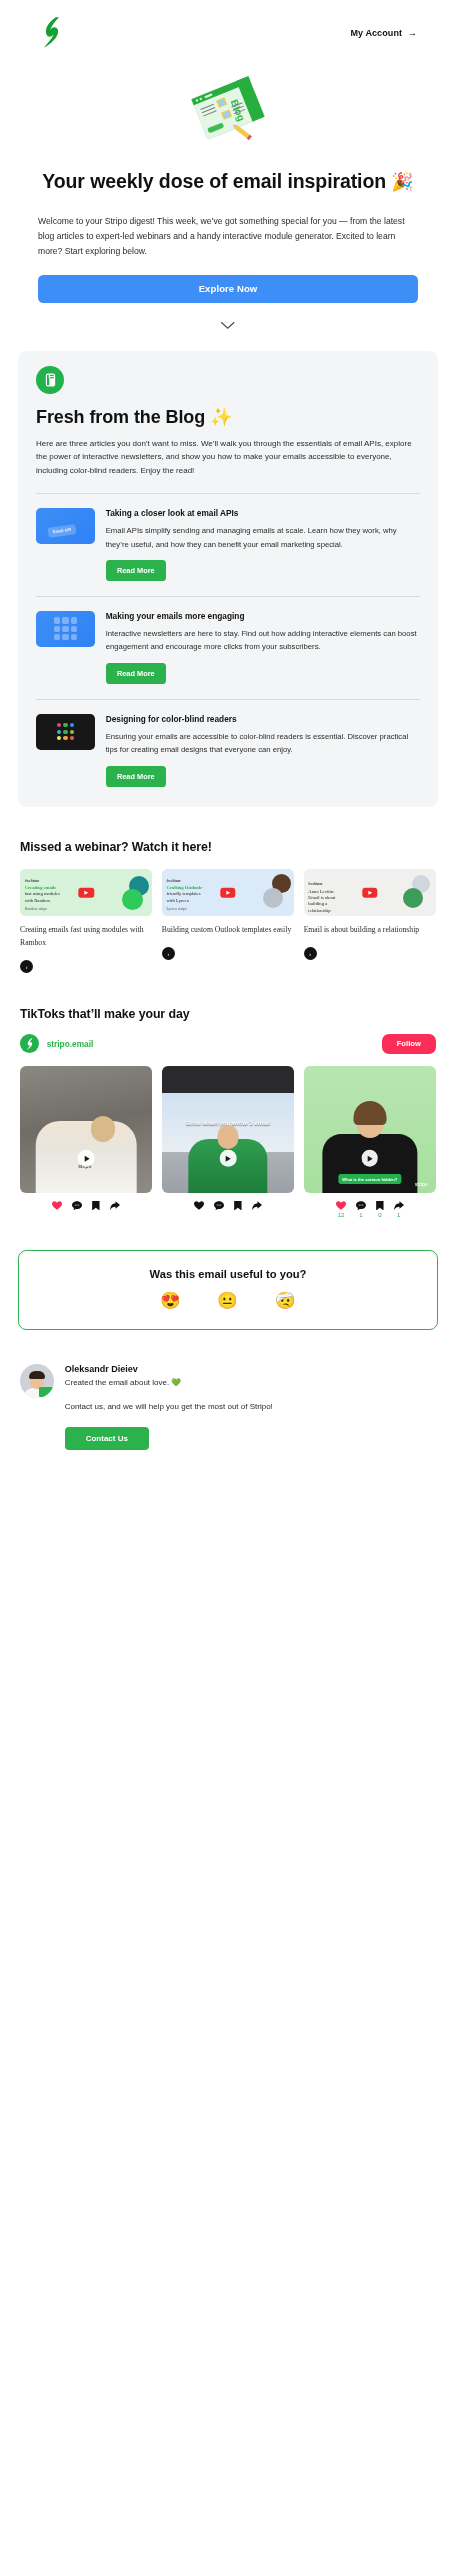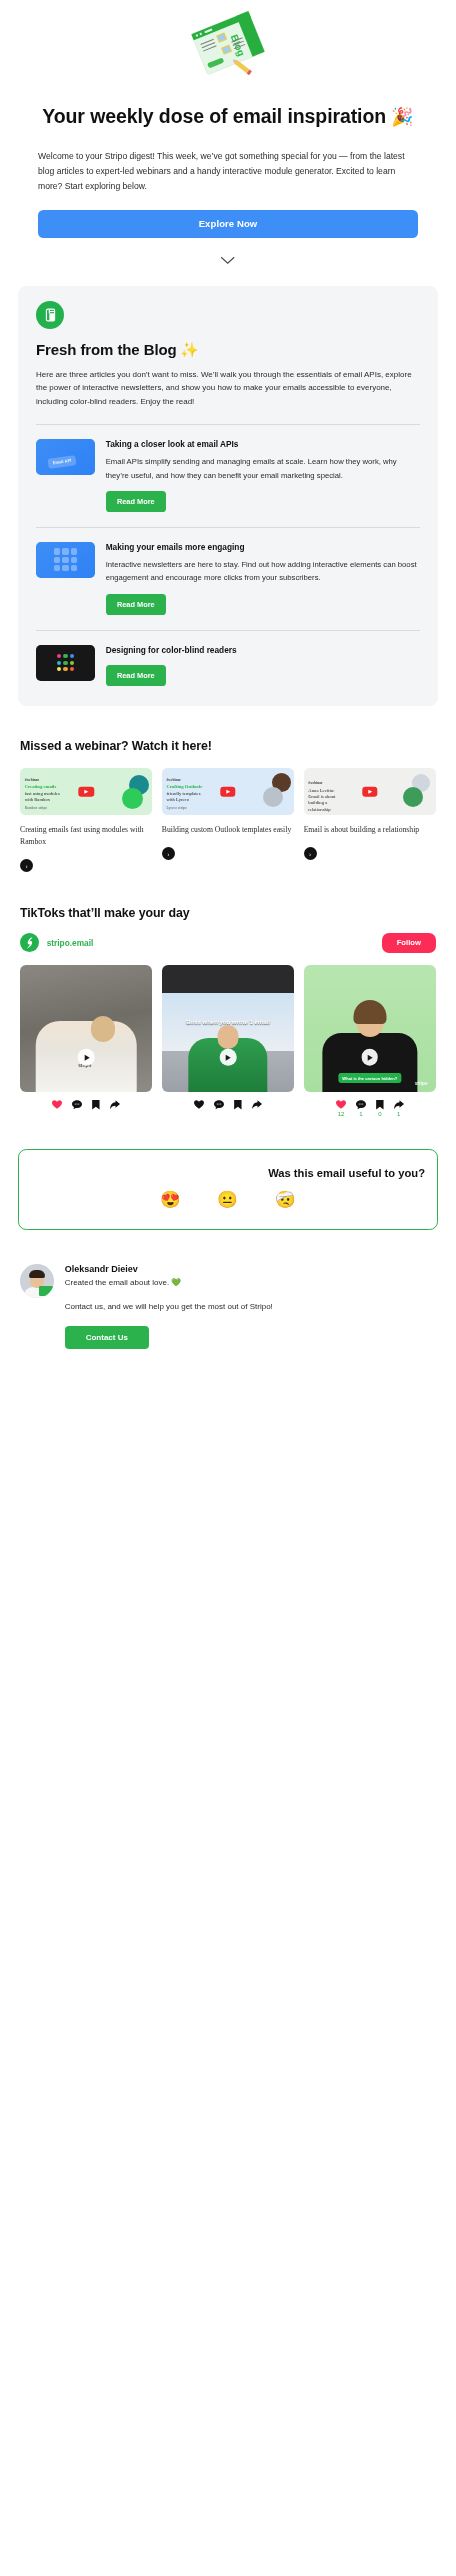--- a/index.html
+++ b/index.html
@@ -60,21 +60,21 @@
     margin: 3.6px 18px 0;
     background: #f4f5f6;
     border-radius: 8.3px;
     padding: 15.4px 18px 20px;
   }
   .blog-icon-badge {
     width: 28px; height: 28px; border-radius: 50%;
     background: #22b14c; display: flex; align-items: center; justify-content: center;
   }
   .blog-heading {
-    font-size: 15px; font-weight: 700; color: #111111;
+    font-size: 18px; font-weight: 700; color: #111111;
     margin-top: 12.4px; letter-spacing: -0.1px;
   }
   .blog-intro {
     font-size: 8px; line-height: 1.72; color: #2b2b2b; margin-top: 8.3px;
   }
 
   .article-sep { height: 0.6px; background: #d9dadc; margin: 15.4px 0 0; }
 
   .article {
     display: flex; gap: 10.7px; padding-top: 14px; align-items: flex-start;
@@ -215,21 +215,21 @@
   .tt-action { display: flex; flex-direction: column; align-items: center; gap: 1.8px; cursor: pointer; }
   .tt-action svg { display: block; }
   .tt-count { font-size: 6px; color: #2bb24c; font-weight: 400; }
 
   
   .feedback {
     margin: 32px 18px 0;
     border: 0.6px solid #2bb24c; border-radius: 8.3px;
     padding: 16.6px 12px 20px; text-align: center;
   }
-  .feedback-title { font-size: 11.2px; font-weight: 700; color: #111111; text-align: right; }
+  .feedback-title { font-size: 11.2px; font-weight: 700; color: #111111; }
   .emoji-row { display: flex; justify-content: center; gap: 37px; margin-top: 13px; }
   .emoji-btn { font-size: 16.6px; line-height: 1; cursor: pointer; background: none; border: none; }
 
   
   .signature { display: flex; gap: 10.7px; padding: 34px 20px 0; align-items: flex-start; }
   .sig-avatar {
     width: 34px; height: 34px; border-radius: 50%; flex: 0 0 34px;
     background: #cdd1d8; position: relative; overflow: hidden;
   }
   .sig-avatar .head {
@@ -257,20 +257,31 @@
     background: #2bb24c; color: #ffffff; font-size: 8px; font-weight: 700;
     border: none; border-radius: 4.1px; padding: 7px 21px; cursor: pointer;
   }
   .bottom-pad { height: 26px; }
 </style>
 </head>
 <body>
 
 <div class="email">
 
+  <div class="header">
+    <span>
+      <svg class="logo-mark" viewBox="0 0 42 56" aria-hidden="true">
+        <path d="M28 2 C14 12, 10 22, 12 30 C14 38, 24 36, 26 28 C22 40, 12 48, 8 54 C22 46, 34 34, 32 24 C30 16, 20 18, 18 26 C22 14, 28 8, 34 2 Z" fill="#16a034"></path>
+      </svg>
+    </span>
+    <a class="account-link" href="#">
+      <span>My Account</span>
+      <span class="account-arrow">→</span>
+    </a>
+  </div>
 
   <div class="hero">
     <span>
       <svg class="hero-illus" viewBox="0 0 220 118" aria-hidden="true">
         <g transform="rotate(-22 110 59)">
           <rect x="58" y="22" width="104" height="74" rx="4" fill="#e4f6e6"></rect>
           <rect x="58" y="22" width="104" height="74" rx="4" fill="none" stroke="#cfe9d2"></rect>
           <rect x="140" y="22" width="22" height="74" fill="#27ae3f"></rect>
           <rect x="58" y="22" width="104" height="11" fill="#27ae3f"></rect>
           <circle cx="66" cy="27.5" r="2" fill="#e4f6e6"></circle>
@@ -377,20 +388,21 @@
           <i style="background:#2bb8c8"></i>
             <i style="background:#3bb54a"></i>
             <i style="background:#8cc63f"></i>
           <i style="background:#f2e74c"></i>
             <i style="background:#f2a23c"></i>
             <i style="background:#f2603c"></i>
         </div>
       </div>
       <div class="article-body">
         <div class="article-title">Designing for color-blind readers</div>
+        <p class="article-text">Ensuring your emails are accessible to color-blind readers is essential. Discover practical tips for creating email designs that everyone can enjoy.</p>
         <button class="btn-green">Read More</button>
       </div>
     </div>
   </div>
 
   <div class="webinars">
     <h2 class="section-title">Missed a webinar? Watch it here!</h2>
     <div class="webinar-row">
 
       <div class="webinar-col">

